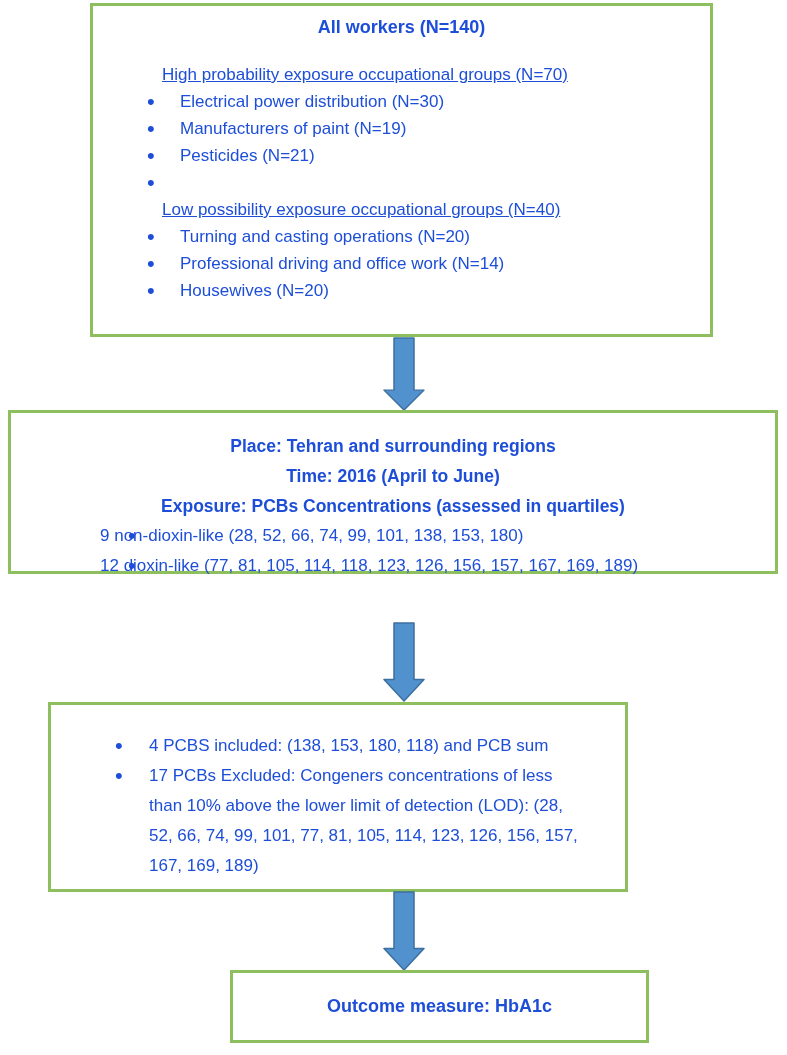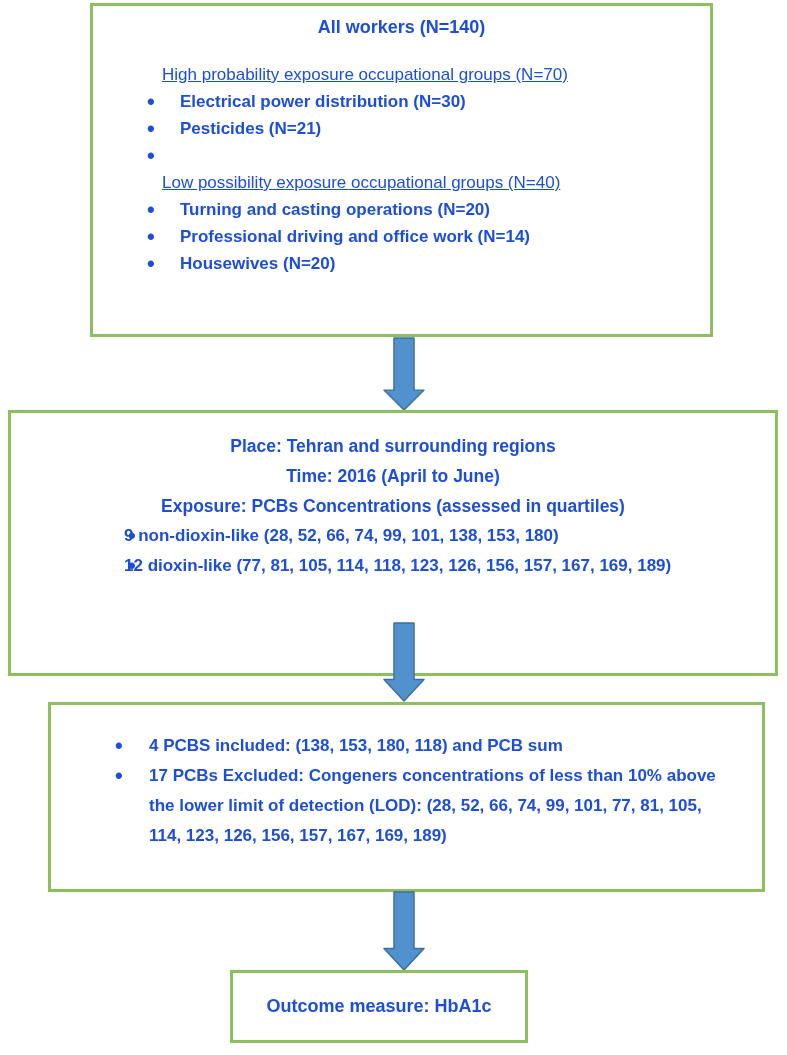--- a/index.html
+++ b/index.html
@@ -21,23 +21,23 @@
     color: #1d4ed8;
     overflow: hidden;
   }
   .box {
     position: absolute;
     background: #ffffff;
     border: 3px solid var(--border-green);
     box-sizing: border-box;
   }
   .box1 { left: 90px;  top: 3px;   width: 623px; height: 334px; padding-top: 8px; }
-  .box2 { left: 8px;   top: 410px; width: 770px; height: 266px; padding-top: 18px; }
-  .box3 { left: 48px;  top: 702px; width: 717px; height: 190px; padding-top: 26px; }
-  .box4 { left: 230px; top: 970px; width: 298px; height: 73px;
+  .box2 { left: 8px;   top: 410px; width: 770px; height: 164px; padding-top: 18px; }
+  .box3 { left: 48px;  top: 702px; width: 580px; height: 190px; padding-top: 26px; }
+  .box4 { left: 230px; top: 970px; width: 419px; height: 73px;
           display: flex; align-items: center; justify-content: center; }
 
   .box-title {
     text-align: center;
     font-weight: bold;
     font-size: 18px;
     line-height: 27px;
   }
   .gap20 { height: 20px; }
 
@@ -45,21 +45,20 @@
     font-weight: normal;
     text-decoration: underline;
     font-size: 17px;
     line-height: 27px;
     margin-left: 69px;
   }
   ul.bullets {
     list-style: none;
     margin: 0;
     padding: 0;
-    font-weight: bold;
   }
   ul.bullets li {
     position: relative;
     font-size: 17px;
     line-height: 27px;
     min-height: 27px;
   }
   ul.bullets li::before {
     content: "\2022";
     position: absolute;
@@ -68,21 +67,21 @@
   
   .box1 ul.bullets li { padding-left: 87px; }
   .box1 ul.bullets li::before { left: 54px; }
   
   .box2 .center-line {
     text-align: center;
     font-weight: bold;
     font-size: 17.5px;
     line-height: 30px;
   }
-  .box2 ul.bullets li { padding-left: 113px; padding-right: 30px; line-height: 30px; }
+  .box2 ul.bullets li { padding-left: 89px; padding-right: 30px; line-height: 30px; }
   .box2 ul.bullets li::before { left: 117px; }
   
   .box3 ul.bullets li { padding-left: 98px; padding-right: 40px; line-height: 30px; }
   .box3 ul.bullets li::before { left: 64px; }
 
   .box4 .box-title { font-size: 18px; }
 
   .arrow {
     position: absolute;
     left: 382px;
@@ -102,20 +101,21 @@
 <body>
 
 <div class="canvas">
 
   <div class="box box1">
     <div class="box-title">All workers (N=140)</div>
     <div class="gap20"></div>
     <div class="section-heading">High probability exposure occupational groups (N=70)</div>
     <ul class="bullets">
       <li>Electrical power distribution (N=30)</li>
+      <li>Manufacturers of paint (N=19)</li>
       <li>Pesticides (N=21)</li>
       <li></li>
     </ul>
     <div class="section-heading">Low possibility exposure occupational groups (N=40)</div>
     <ul class="bullets">
       <li>Turning and casting operations (N=20)</li>
       <li>Professional driving and office work (N=14)</li>
       <li>Housewives (N=20)</li>
     </ul>
   </div>

